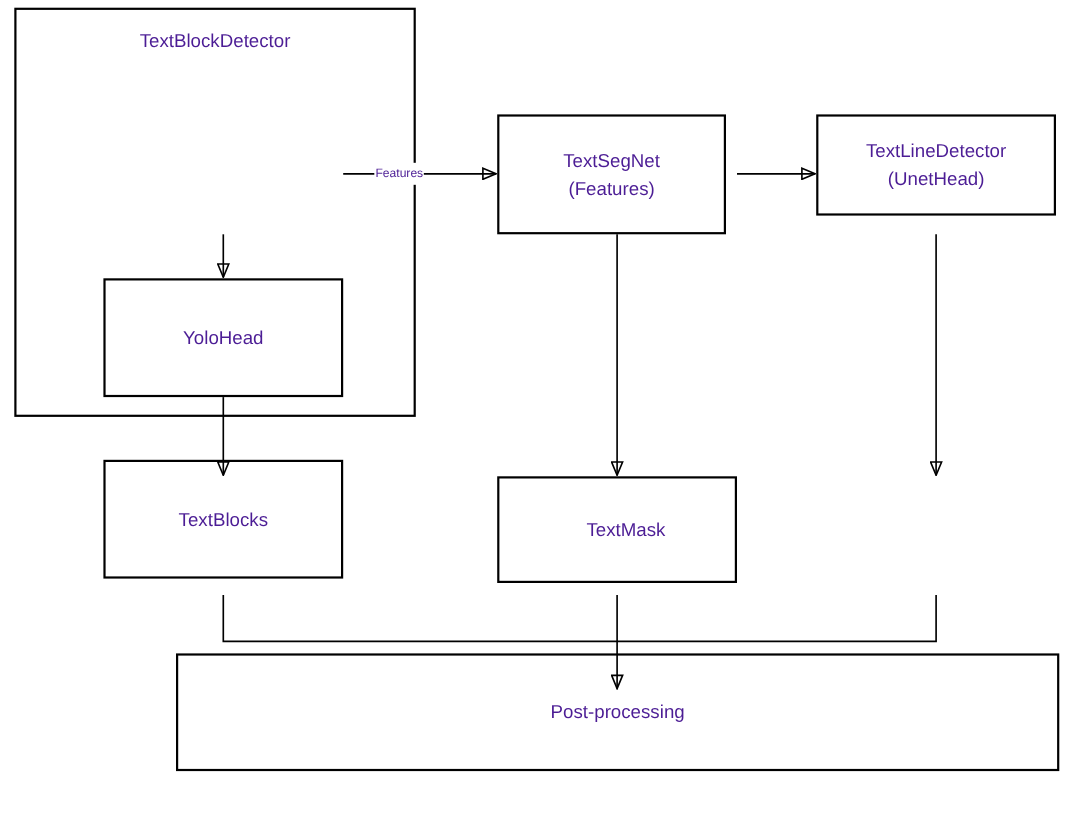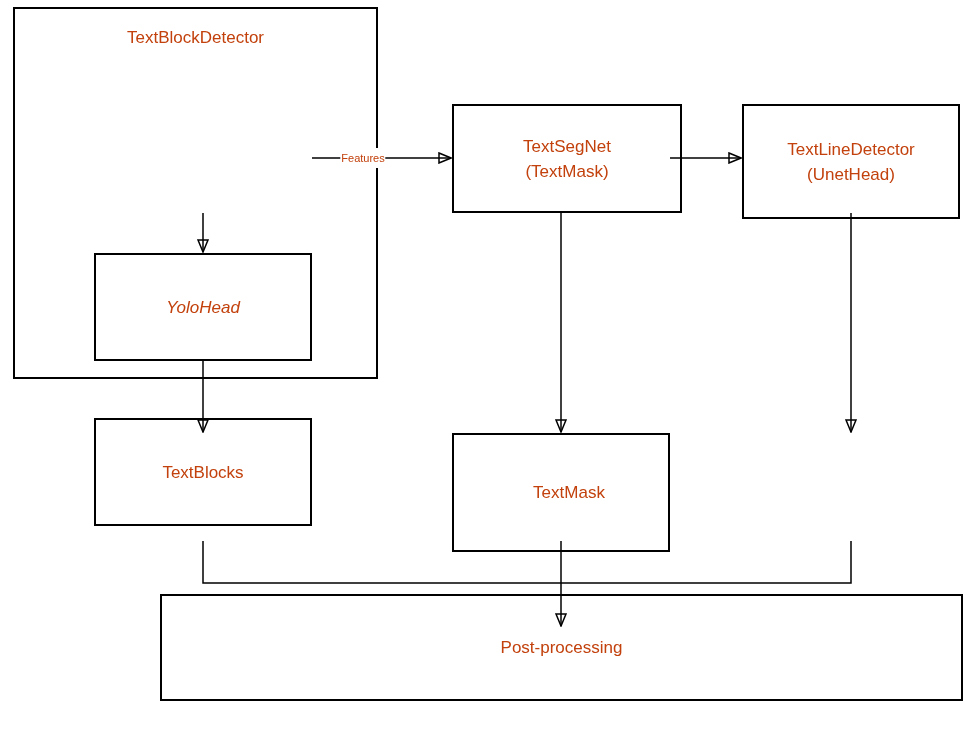--- a/index.html
+++ b/index.html
@@ -6,21 +6,21 @@
     margin: 0;
     padding: 0;
     background: #ffffff;
   }
   .canvas {
     position: relative;
     width: 978px;
     height: 752px;
     background: #ffffff;
     font-family: "Liberation Sans", sans-serif;
-    color: #c2410c;
+    color: #4c1d95;
     overflow: hidden;
   }
   .canvas * { box-sizing: border-box; }
 
   
   .group {
     position: absolute;
     left: 13px; top: 7px;
     width: 365px; height: 372px;
     border: 2px solid #000000;
@@ -44,25 +44,25 @@
     display: flex;
     align-items: center;
     justify-content: center;
     text-align: center;
     font-size: 17px;
     line-height: 25px;
   }
   .node .lbl span { display: block; }
 
   #n-backbone        { left: 94px;  top: 104px; width: 218px; height: 109px; }
-  #n-yolohead        { left: 94px;  top: 253px; width: 218px; height: 108px; font-style: italic; }
-  #n-textsegnet      { left: 452px; top: 104px; width: 230px; height: 109px; }
-  #n-textlinedet     { left: 742px; top: 104px; width: 218px; height: 115px; }
+  #n-yolohead        { left: 94px;  top: 253px; width: 218px; height: 108px; }
+  #n-textsegnet      { left: 452px; top: 104px; width: 208px; height: 109px; }
+  #n-textlinedet     { left: 742px; top: 104px; width: 218px; height: 92px; }
   #n-textblocks      { left: 94px;  top: 418px; width: 218px; height: 108px; }
-  #n-textmask        { left: 452px; top: 433px; width: 218px; height: 119px; padding-left: 16px; }
+  #n-textmask        { left: 452px; top: 433px; width: 218px; height: 97px; padding-left: 16px; }
   #n-textlines       { left: 742px; top: 433px; width: 218px; height: 108px; }
   #n-postprocessing  { left: 160px; top: 594px; width: 803px; height: 107px; }
 
   
   .edges {
     position: absolute;
     left: 0; top: 0;
     width: 978px; height: 752px;
     pointer-events: none;
   }
@@ -96,21 +96,21 @@
   </div>
 
 
   <div class="node" id="n-yolohead">
     <span>YoloHead</span>
   </div>
 
   <div class="node" id="n-textsegnet">
     <div class="lbl">
       <span>TextSegNet</span>
-      <span>(TextMask)</span>
+      <span>(Features)</span>
     </div>
   </div>
 
   <div class="node" id="n-textlinedet">
     <div class="lbl">
       <span>TextLineDetector</span>
       <span>(UnetHead)</span>
     </div>
   </div>
 

